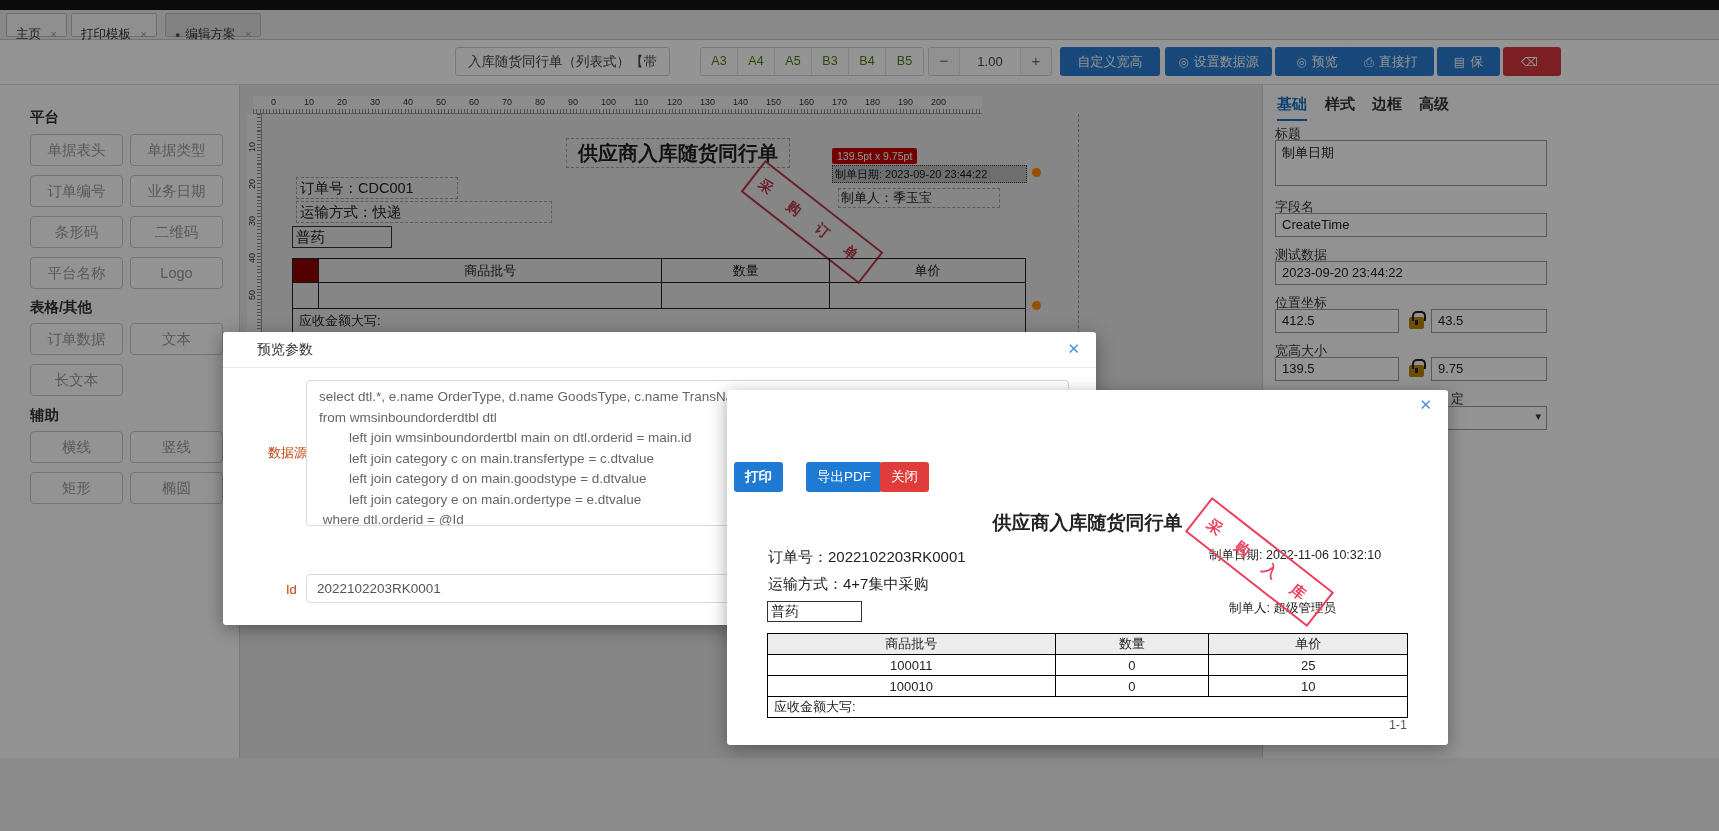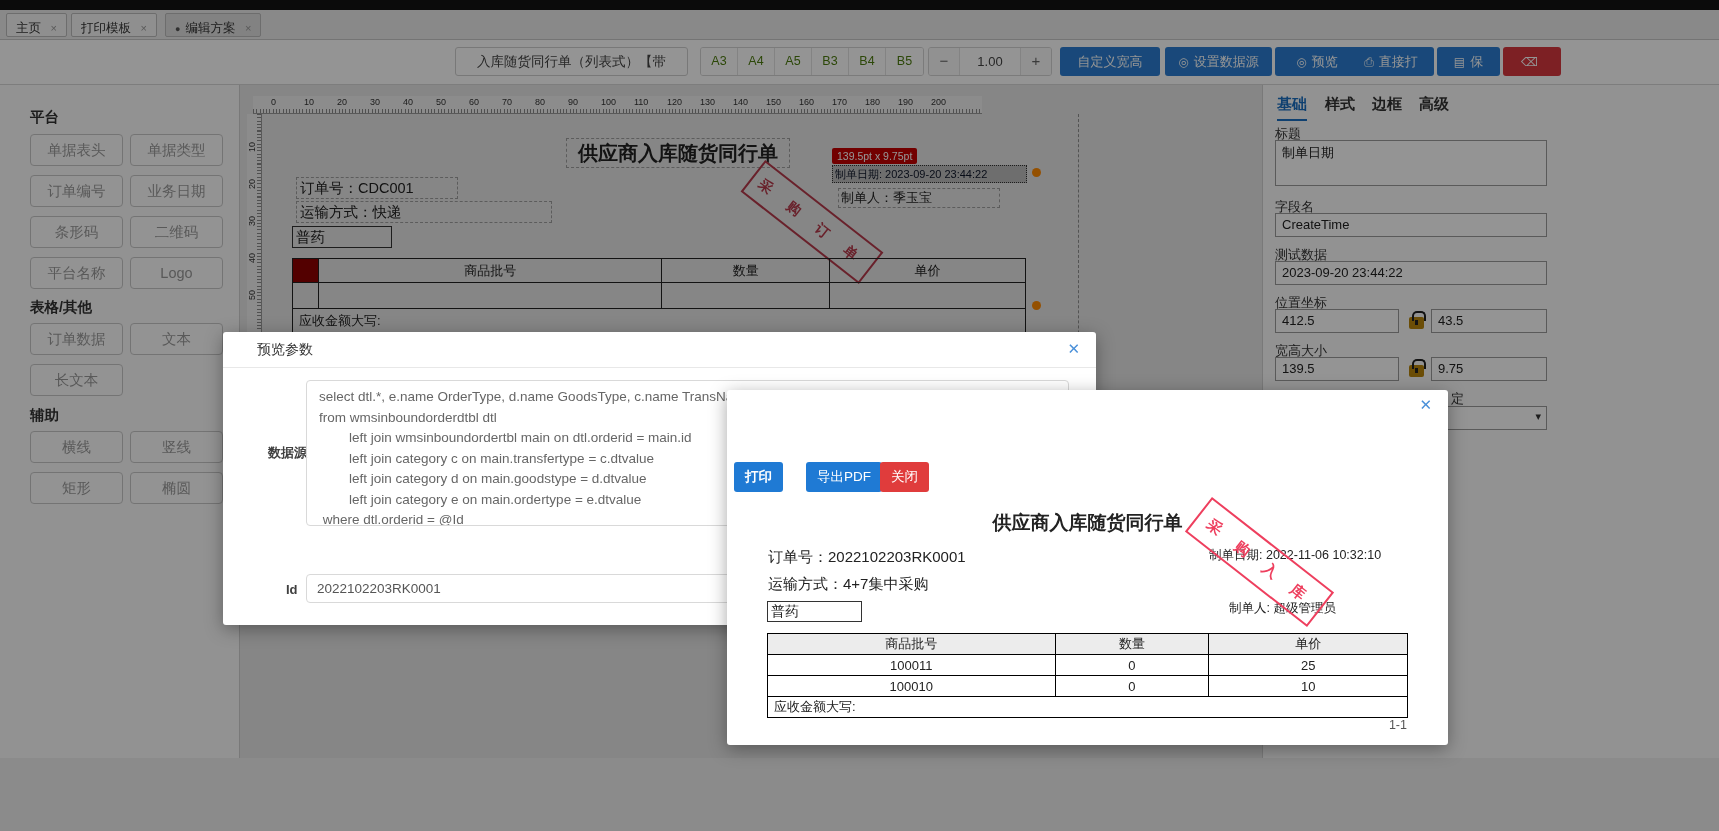--- a/index.html
+++ b/index.html
@@ -3,28 +3,28 @@
 <meta charset="utf-8">
 <style>
   * { margin:0; padding:0; box-sizing:border-box; }
   html,body { width:1719px; height:831px; overflow:hidden;
     font-family:"Liberation Sans","DejaVu Sans",sans-serif; background:#f0f0f0; }
   .abs { position:absolute; }
 
   
   #top-strip { left:0; top:0; width:1719px; height:10px; background:#141414; }
   #tabbar { left:0; top:10px; width:1719px; height:30px; background:#ececec; border-bottom:1px solid #c9c9c9; }
-  .tab { position:absolute; top:3px; height:24px; line-height:22px; padding:3px 9px; font-size:12.5px; color:#333;
+  .tab { position:absolute; top:3px; height:24px; line-height:22px; padding:9px 9px; font-size:12.5px; color:#333;
          background:#f7f7f7; border:1px solid #bcbcbc; border-radius:2px; cursor:default; }
   .tab .close { color:#999; font-size:11px; margin-left:6px; }
   .tab .dot { color:#555; font-size:9px; margin-right:5px; }
   .tab.active { background:#e0e0e0; }
 
   #toolbar { left:0; top:40px; width:1719px; height:45px; background:#ffffff; border-bottom:1px solid #d8d8d8; }
-  .name-box { left:455px; top:7px; width:233px; height:29px; border:1px solid #cfcfcf; border-radius:3px;
+  .name-box { left:455px; top:7px; width:215px; height:29px; border:1px solid #cfcfcf; border-radius:3px;
               background:#fff; font-size:13.5px; color:#444; text-align:center; line-height:27px;
               white-space:nowrap; overflow:hidden; }
   .paper-group { left:700px; top:7px; height:29px; display:flex; border:1px solid #d5d5d5; border-radius:3px; overflow:hidden; }
   .paper-btn { width:37px; height:27px; line-height:27px; text-align:center; font-size:12.5px; color:#4d7c0f;
                background:#fff; border-right:1px solid #e2e2e2; }
   .paper-btn:last-child { border-right:none; }
   .zoom-group { left:928px; top:7px; height:29px; display:flex; border:1px solid #d5d5d5; border-radius:3px; overflow:hidden; }
   .zoom-btn { width:30px; height:27px; line-height:26px; text-align:center; font-size:15px; color:#666; background:#fafafa; }
   .zoom-val { width:62px; height:27px; line-height:27px; text-align:center; font-size:13px; color:#444;
               background:#fff; border-left:1px solid #e2e2e2; border-right:1px solid #e2e2e2; }
@@ -83,21 +83,21 @@
   .pselect { position:absolute; border:1px solid #9c9c9c; background:#fff; height:24px; }
   .pselect .chev { position:absolute; right:5px; top:3px; font-size:11px; color:#333; }
 
   
   #overlay { left:0; top:0; width:1719px; height:831px; background:rgba(0,0,0,0.42); z-index:10; }
   .modal { position:absolute; background:#fff; border-radius:3px; box-shadow:0 4px 18px rgba(0,0,0,0.35); }
   #modal1 { left:223px; top:332px; width:873px; height:293px; z-index:20; }
   .m-head { position:absolute; left:0; top:0; right:0; height:36px; border-bottom:1px solid #e8e8e8; }
   .m-title { position:absolute; left:34px; top:9px; font-size:14px; color:#333; }
   .m-close { position:absolute; top:8px; font-size:15px; color:#4a90d9; }
-  .m-label { position:absolute; font-size:13px; color:#404040;font-weight:bold; }
+  .m-label { position:absolute; font-size:13px; color:#c2410c; }
   .sql-box { position:absolute; left:83px; top:48px; width:763px; height:146px; border:1px solid #d9d9d9;
              border-radius:4px; font-size:13.5px; line-height:20.5px; color:#666; padding:6px 12px;
              white-space:pre-wrap; overflow:hidden; }
   .id-input { position:absolute; left:83px; top:242px; width:433px; height:29px; border:1px solid #d9d9d9;
               border-radius:4px; font-size:13.5px; color:#555; line-height:27px; padding:0 10px; }
 
   #modal2 { left:727px; top:390px; width:721px; height:355px; z-index:30; }
   #modal2 .m-close { right:16px; top:6px; }
   .pv-btn { position:absolute; top:72px; height:30px; border:none; border-radius:3px; color:#fff;
             font-size:13.5px; line-height:30px; padding:0 11px; text-align:center;

